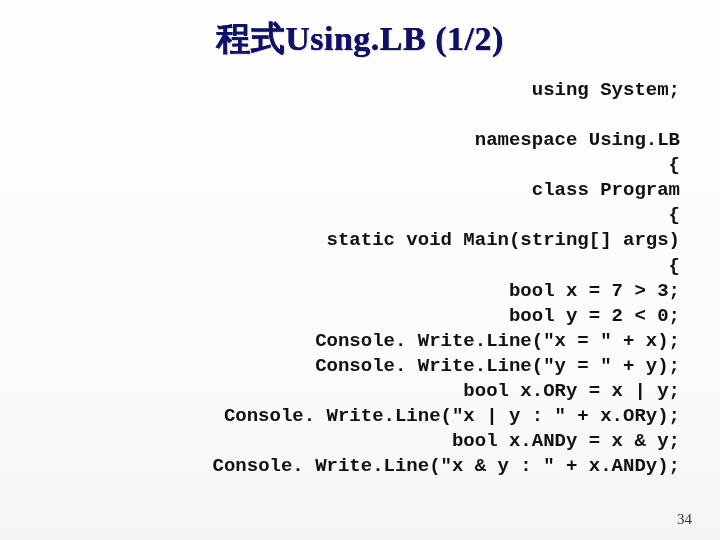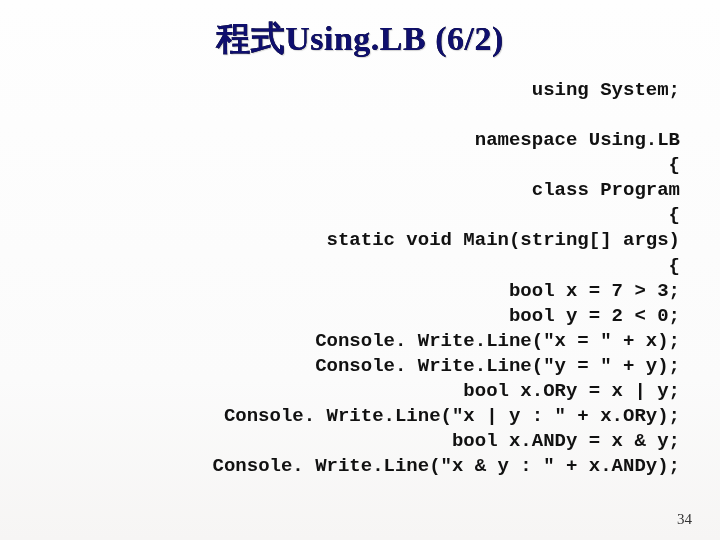--- a/index.html
+++ b/index.html
@@ -47,21 +47,21 @@
     font-size: 15px;
     color: #333;
     font-family: "Times New Roman", serif;
     margin-top: 30px;
   }
 </style>
 </head>
 <body>
 
 <div class="slide">
-  <div class="title">程式Using.LB (6/2)</div>
+  <div class="title">程式Using.LB (1/2)</div>
   <pre class="code">using System;
 
 namespace Using.LB
 {
   class Program
   {
     static void Main(string[] args)
     {
       bool x = 7 &gt; 3;
       bool y = 2 &lt; 0;

